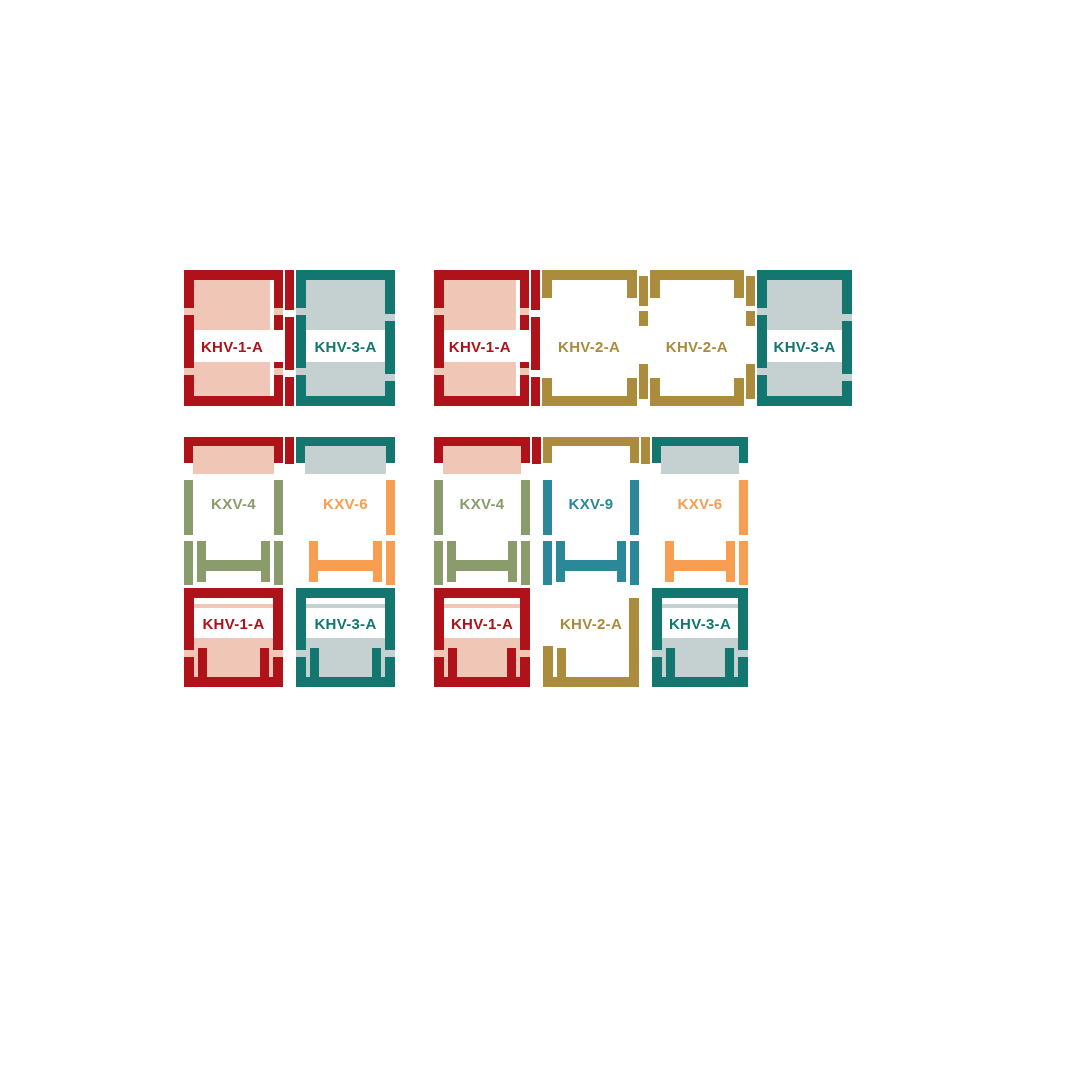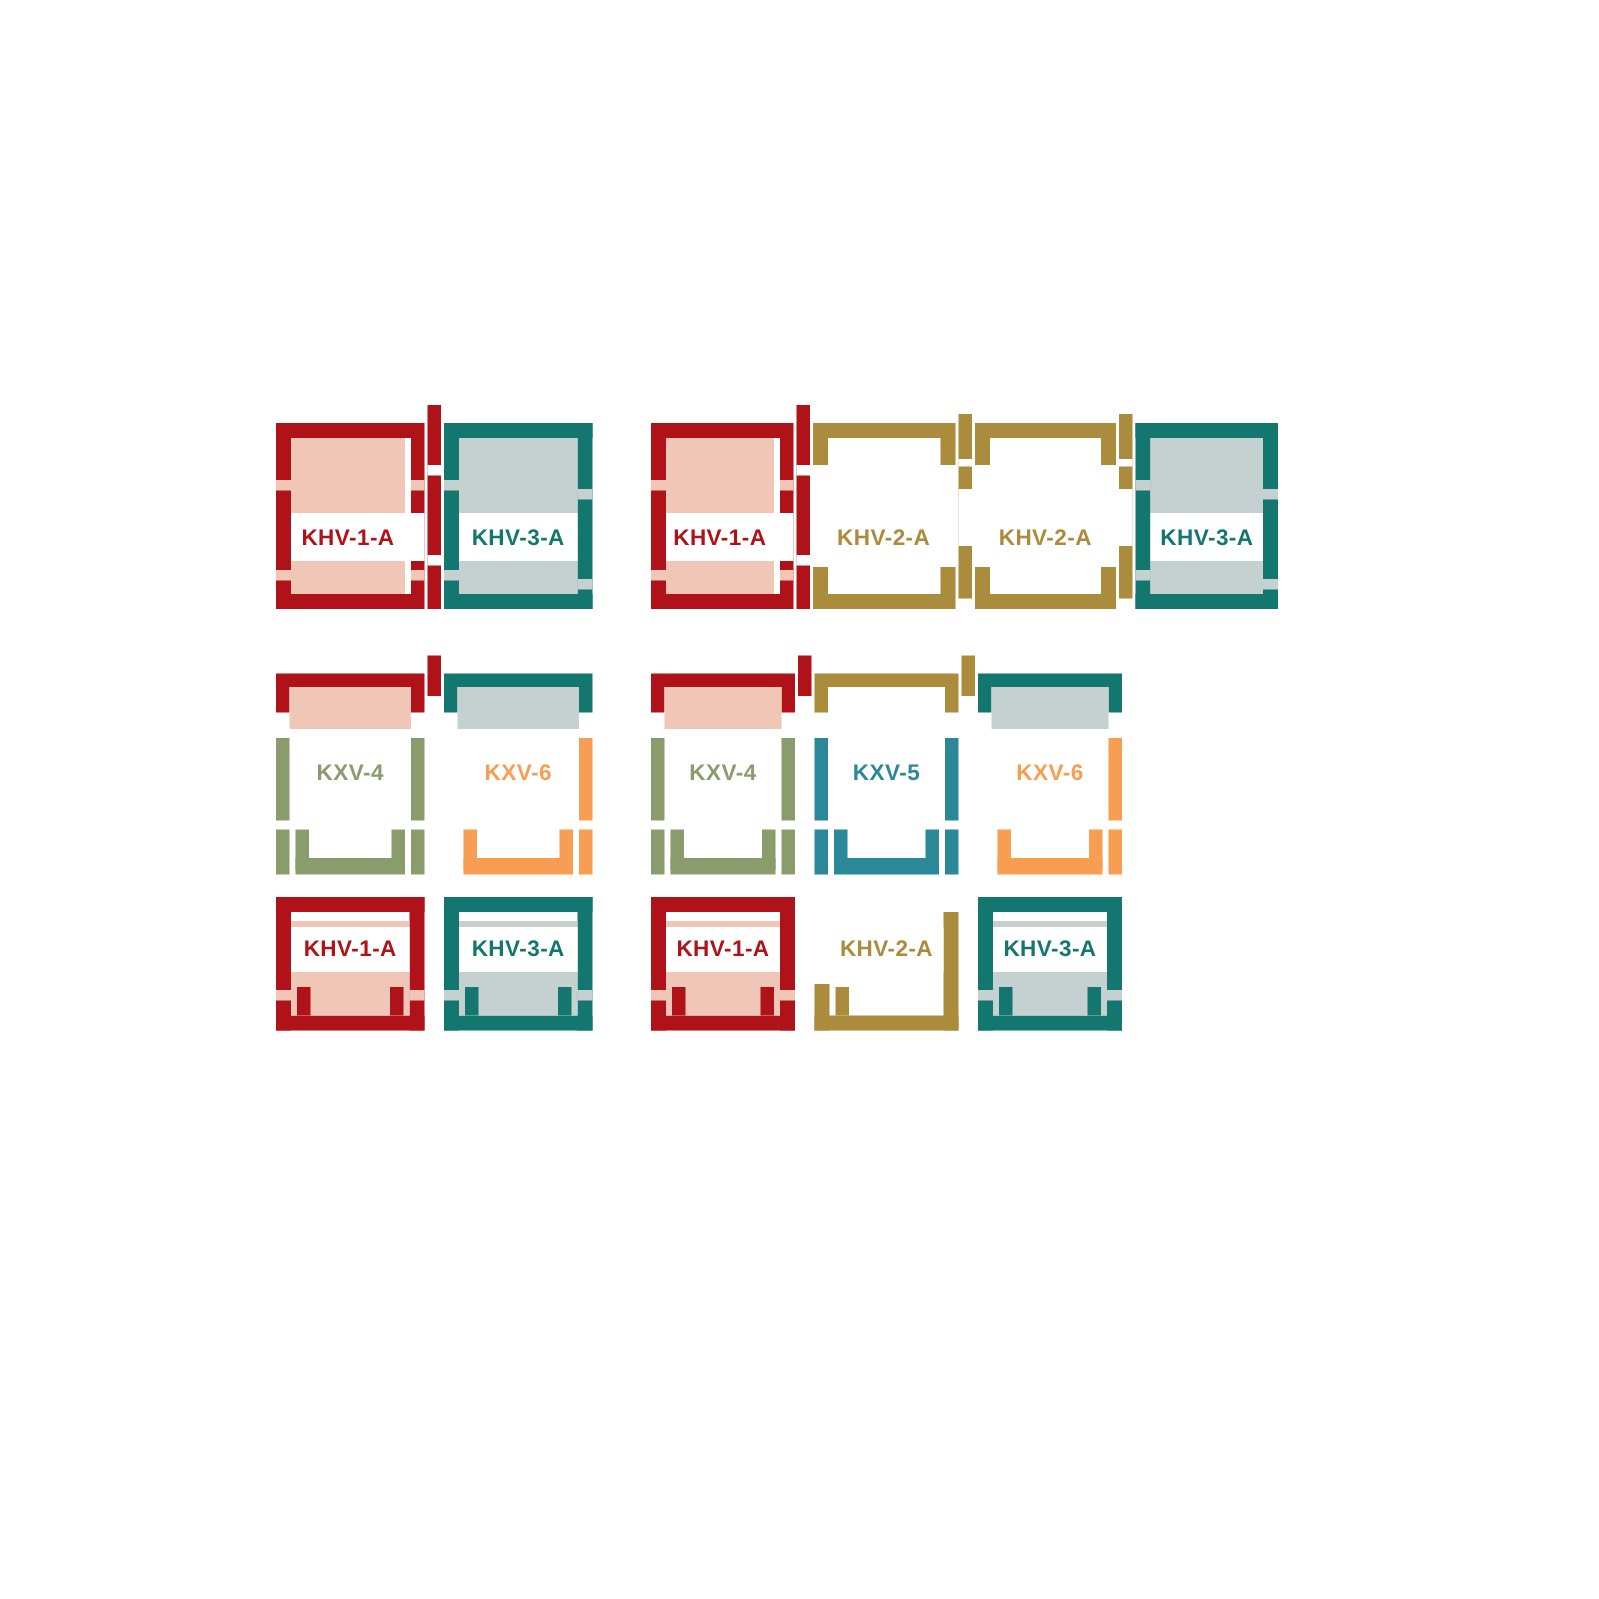--- a/index.html
+++ b/index.html
@@ -17,21 +17,21 @@
   .c-gold{--c:#aa8c3c;--f:#ffffff;}
   
   .k-olive {--c2:#8a9c6c;}
   .k-blue  {--c2:#2b8898;}
   .k-orange{--c2:#f79e52;}
   
   .band-red {--c1:#b01219;--f1:#f0c7b6;}
   .band-gold{--c1:#aa8c3c;--f1:#ffffff;}
   .band-teal{--c1:#13776f;--f1:#c5d0d1;}
 
-  .u-full,.u-kxv,.u-short{position:relative;background:#fff;margin-top:12px;}
+  .u-full,.u-kxv,.u-short{position:relative;background:#fff;}
   .u-full{flex:1;}
   .junction{flex:0 0 13px;position:relative;}
   .col{flex:1;display:flex;flex-direction:column;}
   .u-kxv{height:148px;}
   .rowgap{height:3px;flex:0 0 3px;}
   .u-short{height:99px;}
 
   i{position:absolute;display:block;}
 
   
@@ -319,21 +319,21 @@
         <i class="ktr"></i>
         <i class="kfill"></i>
         <i class="kl"></i>
         <i class="kr"></i>
         <i class="kl2"></i>
         <i class="kr2"></i>
         <i class="ksl"></i>
         <i class="ksr"></i>
         <i class="kh"></i>
         <div class="klbl">
-          <span class="lbl">KXV-5</span>
+          <span class="lbl">KXV-9</span>
         </div>
       </div>
       <div class="rowgap"></div>
       <div class="u-short c-gold s2">
         <i class="sfb"></i>
         <i class="sfl"></i>
         <i class="sfr"></i>
         <i class="ssl"></i>
         <div class="bandS">
           <span class="lbl">KHV-2-A</span>

